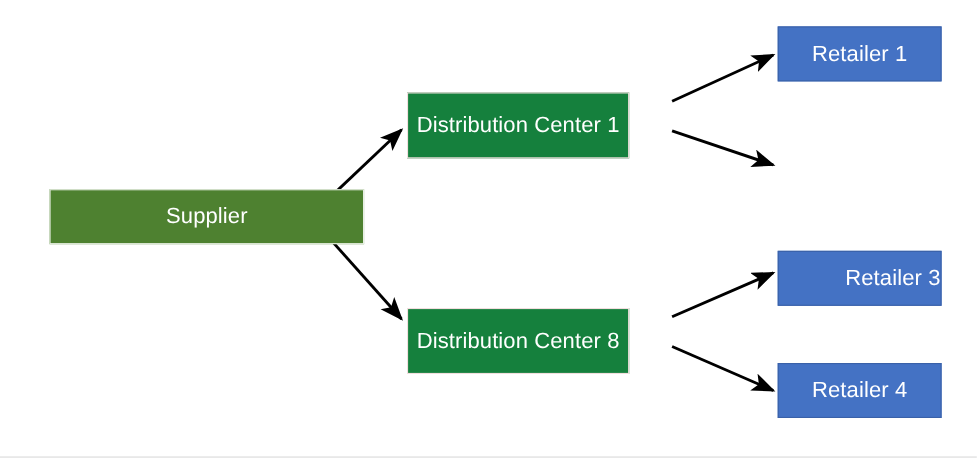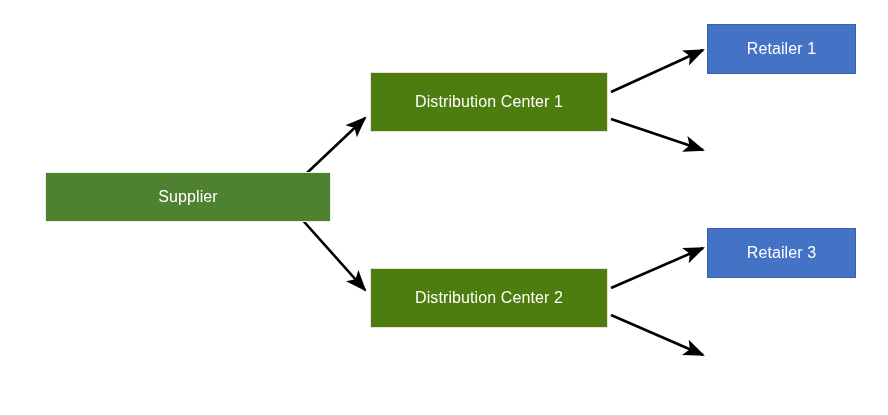--- a/index.html
+++ b/index.html
@@ -29,54 +29,55 @@
     height: 416px;
     pointer-events: none;
   }
   .node {
     position: absolute;
     box-sizing: border-box;
     display: flex;
     align-items: center;
     justify-content: center;
     color: #ffffff;
-    font-size: 16px;
+    font-size: 20px;
     font-weight: 400;
     letter-spacing: 0.1px;
     line-height: 1;
     white-space: nowrap;
     text-rendering: optimizeLegibility;
   }
   .node-supplier {
     left: 45px;
     top: 172px;
     width: 286px;
     height: 50px;
     background: #4E8130;
     border: 1px solid #e8efe3;
   }
   .node-dc {
     left: 370px;
-    width: 238px;
+    width: 202px;
     height: 60px;
-    background: #4d7c0f;
+    background: #15803d;
     border: 1px solid #f2dede;
+    margin-top: 12px;
   }
   .node-dc1 { top: 72px; }
   .node-dc2 { top: 268px; }
   .node-retailer {
     left: 707px;
     width: 149px;
     height: 50px;
     background: #4472C4;
     border: 1px solid #3a61a8;
   }
   .node-retailer1 { top: 24px; }
   .node-retailer2 { top: 122px; }
-  .node-retailer3 { top: 228px; }
+  .node-retailer3 { top: 228px; justify-content: flex-end; }
   .node-retailer4 { top: 330px; }
   .bottom-rule {
     position: absolute;
     left: 0;
     bottom: 0;
     width: 888px;
     height: 1px;
     background: #d9d9d9;
   }
 </style>
@@ -107,27 +108,30 @@
 
   <div class="node node-supplier">
     <span>Supplier</span>
   </div>
 
   <div class="node node-dc node-dc1">
     <span>Distribution Center 1</span>
   </div>
 
   <div class="node node-dc node-dc2">
-    <span>Distribution Center 2</span>
+    <span>Distribution Center 8</span>
   </div>
 
   <div class="node node-retailer node-retailer1">
     <span>Retailer 1</span>
   </div>
 
 
   <div class="node node-retailer node-retailer3">
     <span>Retailer 3</span>
   </div>
 
+  <div class="node node-retailer node-retailer4">
+    <span>Retailer 4</span>
+  </div>
 
   <div class="bottom-rule"></div>
 </div>
 
 </body></html>

